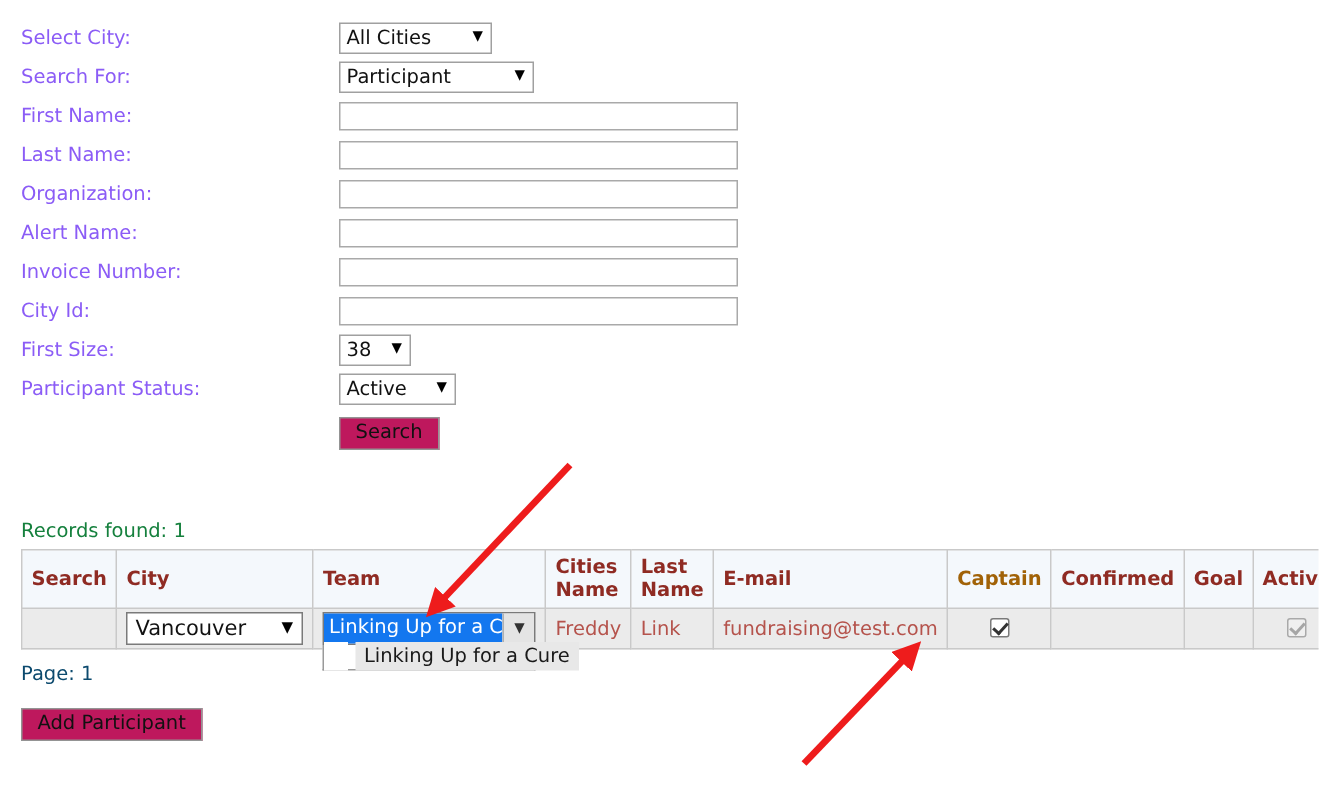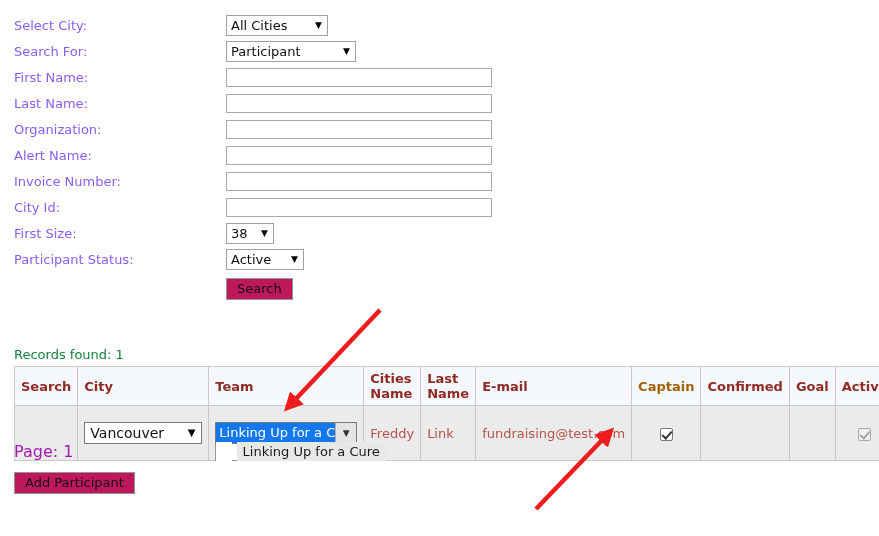--- a/index.html
+++ b/index.html
@@ -135,21 +135,21 @@
     font-size: 13px;
     height: 30px;
     box-sizing: border-box;
   }
   #results-table th.hdr-captain { color: #a16207; }
   #results-table th.ctr { text-align: center; }
   #results-table td {
     background: #ebebeb;
     border: 1px solid #c9c9c9;
     color: #b5534c;
-    padding: 16px 6px;
+    padding: 2px 6px;
     vertical-align: middle;
     height: 20px;
     box-sizing: border-box;
     white-space: nowrap;
     overflow: visible;
   }
   #results-table td.ctr { text-align: center; }
 
   .col-alert     { width: 46px; }
   .col-city      { width: 136px; }
@@ -264,22 +264,22 @@
   }
   .cbx.disabled.checked::after {
     border-color: #a6a6a6;
   }
 
   
   #page-indicator {
     position: absolute;
     left: 14px;
     top: 442px;
-    font-size: 16px;
-    color: #a21caf;
+    font-size: 13px;
+    color: #0c4a6e;
   }
   #add-participant-button {
     position: absolute;
     left: 14px;
     top: 472px;
   }
 
   
   #annotations {
     position: absolute;

